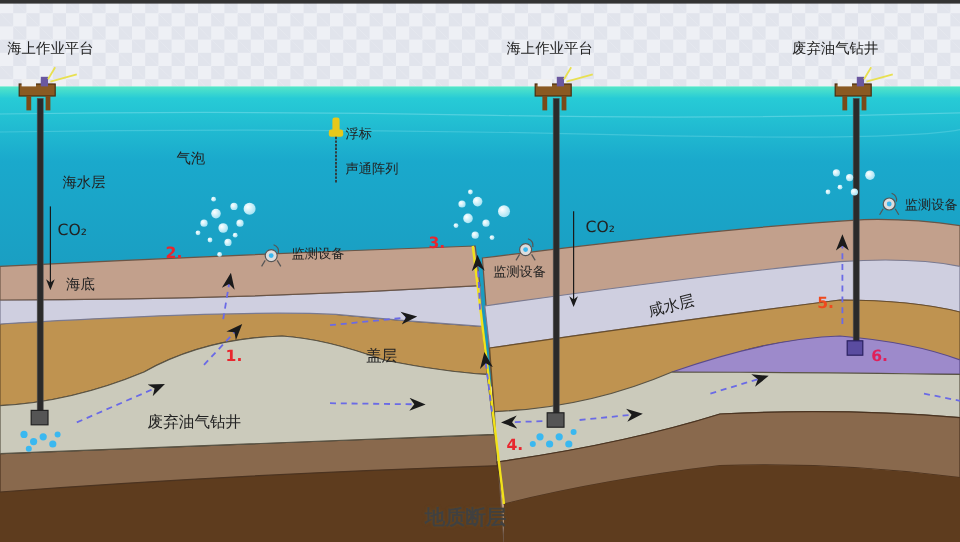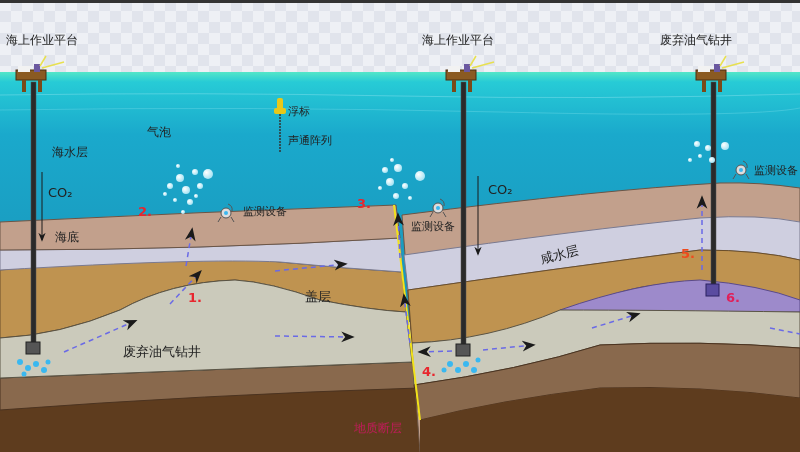--- a/index.html
+++ b/index.html
@@ -14,21 +14,21 @@
       background-size: 22px 22px; background-position: 0 0, 11px 11px;
     }
     .topbar { position: absolute; left: 0; top: 0; width: 800px; height: 3px; background: #333; }
     svg.scene { position: absolute; left: 0; top: 0; }
     .lbl { position: absolute; color: #222; white-space: nowrap; font-size: 12px; font-weight: normal; }
     .lbl.sm { font-size: 11px; font-weight: normal; color: #222; }
     .lbl.md { font-size: 13px; font-weight: normal; }
     .num { position: absolute; color: #e8262e; font-size: 13px; font-weight: bold; }
     .num.orange { color: #ee4a1e; }
     .num.pink { color: #e0205a; }
-    .fault-lbl { position: absolute; color: #be185d; font-size: 12px; font-weight: normal; text-shadow: 0 0 2px #6b4a1c; }
+    .fault-lbl { position: absolute; color: #404040; font-size: 17px; font-weight: bold; text-shadow: 0 0 2px #6b4a1c; }
   </style>
 </head>
 <body>
 
 <div class="stage">
   <div class="sky"></div>
   <div class="topbar"></div>
 
   <svg class="scene" width="800" height="452" viewBox="0 0 800 452">
     <defs>

